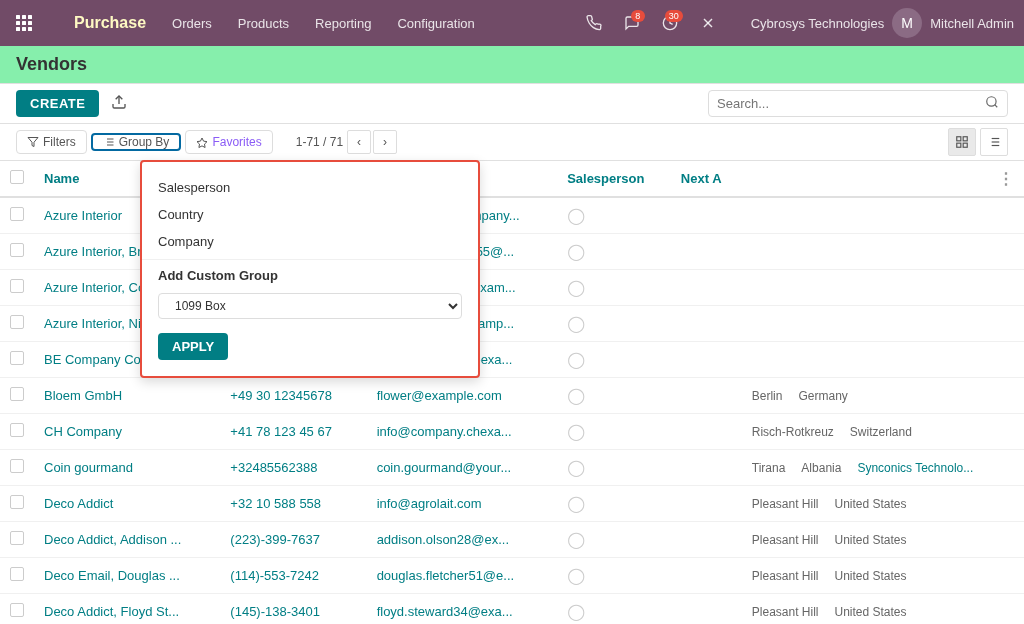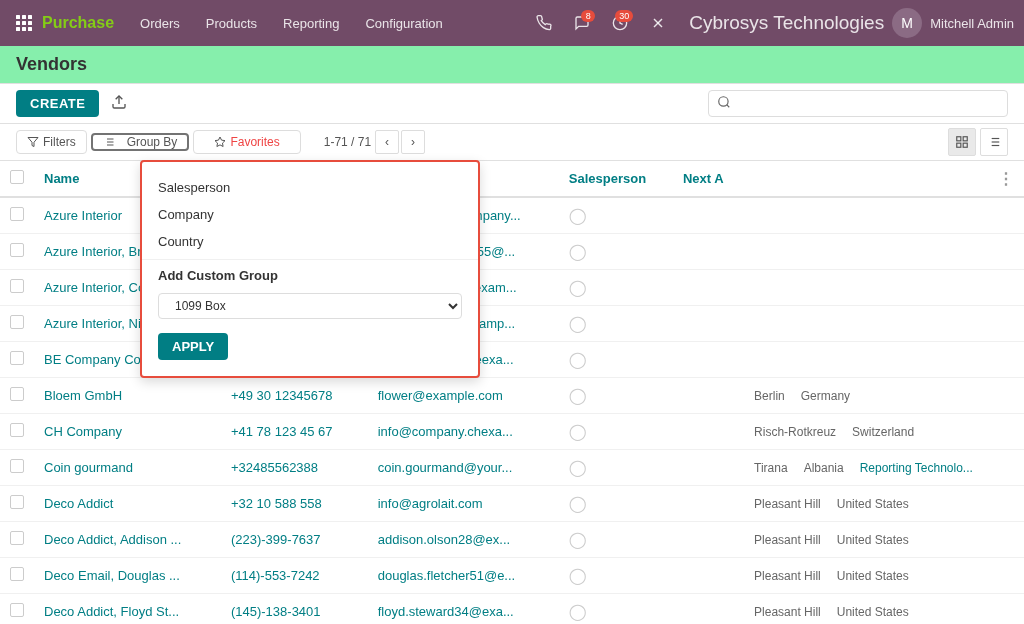--- a/index.html
+++ b/index.html
@@ -14,22 +14,22 @@
       align-items: center;
       padding: 0 10px;
       gap: 4px;
     }
     .topnav-grid-icon {
       width: 28px; height: 28px;
       display: flex; align-items: center; justify-content: center;
       cursor: pointer; border-radius: 4px;
     }
     .topnav-brand {
-      font-size: 16px; font-weight: 600; color: #84cc16;
-      margin-right: 10px; cursor: pointer;
+      font-size: 16px; font-weight: 600; color: #fef9c3;
+      margin-right: 10px; cursor: pointer; margin-left: 32px;
     }
     .topnav-menu {
       display: flex; gap: 2px; flex: 1;
     }
     .topnav-menu-item {
       color: rgba(255,255,255,0.85);
       padding: 6px 12px;
       border-radius: 4px;
       cursor: pointer;
       font-size: 13px;
@@ -52,22 +52,22 @@
       background: #E74C3C;
       color: white;
       font-size: 9px;
       border-radius: 8px;
       padding: 1px 4px;
       min-width: 14px;
       text-align: center;
     }
     .topnav-company {
       color: rgba(255,255,255,0.85);
-      font-size: 19px;
-      margin-left: 8px;
+      font-size: 13px;
+      margin-left: 20px;
     }
     .topnav-avatar {
       width: 30px; height: 30px;
       border-radius: 50%;
       background: #ccc;
       overflow: hidden;
       display: flex; align-items: center; justify-content: center;
       font-size: 14px;
       background: #8B6B84;
       color: white;
@@ -157,37 +157,37 @@
       border: 1px solid #ddd;
       border-radius: 4px;
       background: white;
       font-size: 12px;
       color: #555;
       cursor: pointer;
       display: flex; align-items: center; gap: 4px;
     }
     .groupby-btn {
       padding: 0 10px;
-      border: 2px solid #737373;
+      border: 2px solid #0369a1;
       border-radius: 4px;
       background: white;
       font-size: 12px;
       color: #555;
       cursor: pointer;
-      display: flex; align-items: center; gap: 12px;
+      display: flex; align-items: center; gap: 4px;
     }
     .favorites-btn {
-      padding: 4px 20px;
+      padding: 4px 10px;
       border: 1px solid #ddd;
       border-radius: 4px;
       background: white;
       font-size: 12px;
-      color: #ef4444;
-      cursor: pointer;
-      display: flex; align-items: center; gap: 4px;
+      color: #8b5cf6;
+      cursor: pointer;
+      display: flex; align-items: flex-end; gap: 4px;
     }
     .record-count {
       font-size: 12px;
       color: #555;
       margin-left: 19px;
     }
     .nav-arrows {
       display: flex; gap: 2px;
     }
     .nav-arrow {
@@ -383,20 +383,21 @@
   <button class="btn-create">CREATE</button>
   <span class="upload-icon">
     <svg width="16" height="16" viewBox="0 0 24 24" fill="none" stroke="#555" stroke-width="2">
       <path d="M21 15v4a2 2 0 0 1-2 2H5a2 2 0 0 1-2-2v-4"></path>
       <polyline points="17 8 12 3 7 8"></polyline>
       <line x1="12" y1="3" x2="12" y2="15"></line>
     </svg>
   </span>
   <div class="spacer"></div>
   <div class="search-container">
+    <input class="search-input" type="text" placeholder="Search..." style="">
     <span class="search-icon-btn">
       <svg width="14" height="14" viewBox="0 0 24 24" fill="none" stroke="#666" stroke-width="2">
         <circle cx="11" cy="11" r="8"></circle>
         <line x1="21" y1="21" x2="16.65" y2="16.65"></line>
       </svg>
     </span>
   </div>
 </div>
 
 <div class="filter-bar">
@@ -446,22 +447,22 @@
         <line x1="3" y1="6" x2="3.01" y2="6"></line>
         <line x1="3" y1="12" x2="3.01" y2="12"></line>
         <line x1="3" y1="18" x2="3.01" y2="18"></line>
       </svg>
     </button>
   </div>
 
   <div class="groupby-dropdown">
     <div class="dropdown-section">
       <div class="dropdown-item">Salesperson</div>
+      <div class="dropdown-item">Country</div>
       <div class="dropdown-item">Company</div>
-      <div class="dropdown-item">Country</div>
     </div>
     <div>
       <div class="dropdown-section-header">Add Custom Group</div>
       <div class="dropdown-select-row">
         <select class="dropdown-select">
           <option>1099 Box</option>
         </select>
       </div>
       <button class="btn-apply">APPLY</button>
     </div>
@@ -565,21 +566,21 @@
   </tr>
         <tr>
     <td class="checkbox-col">
       <span class="checkbox"></span>
     </td>
     <td class="link-text">Coin gourmand</td>
     <td class="phone-text">+32485562388</td>
     <td class="email-text">coin.gourmand@your...</td>
     <td><span class="clock-icon">◯</span></td>
     <td></td>
-    <td style="color:#666;font-size:12px"><span style="margin-right:16px">Tirana</span><span style="margin-right:16px">Albania</span><span style="color:#017E84">Reporting Technolo...</span></td>
+    <td style="color:#666;font-size:12px"><span style="margin-right:16px">Tirana</span><span style="margin-right:16px">Albania</span><span style="color:#017E84">Synconics Technolo...</span></td>
   </tr>
         <tr>
     <td class="checkbox-col">
       <span class="checkbox"></span>
     </td>
     <td class="link-text">Deco Addict</td>
     <td class="phone-text">+32 10 588 558</td>
     <td class="email-text">info@agrolait.com</td>
     <td><span class="clock-icon">◯</span></td>
     <td></td>

